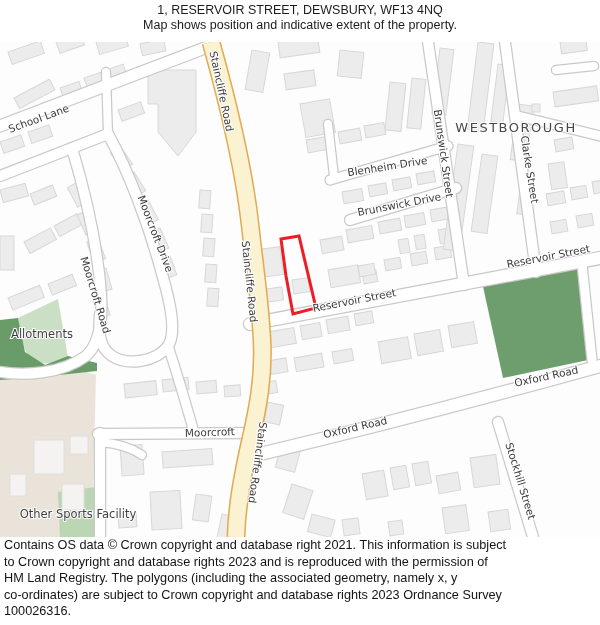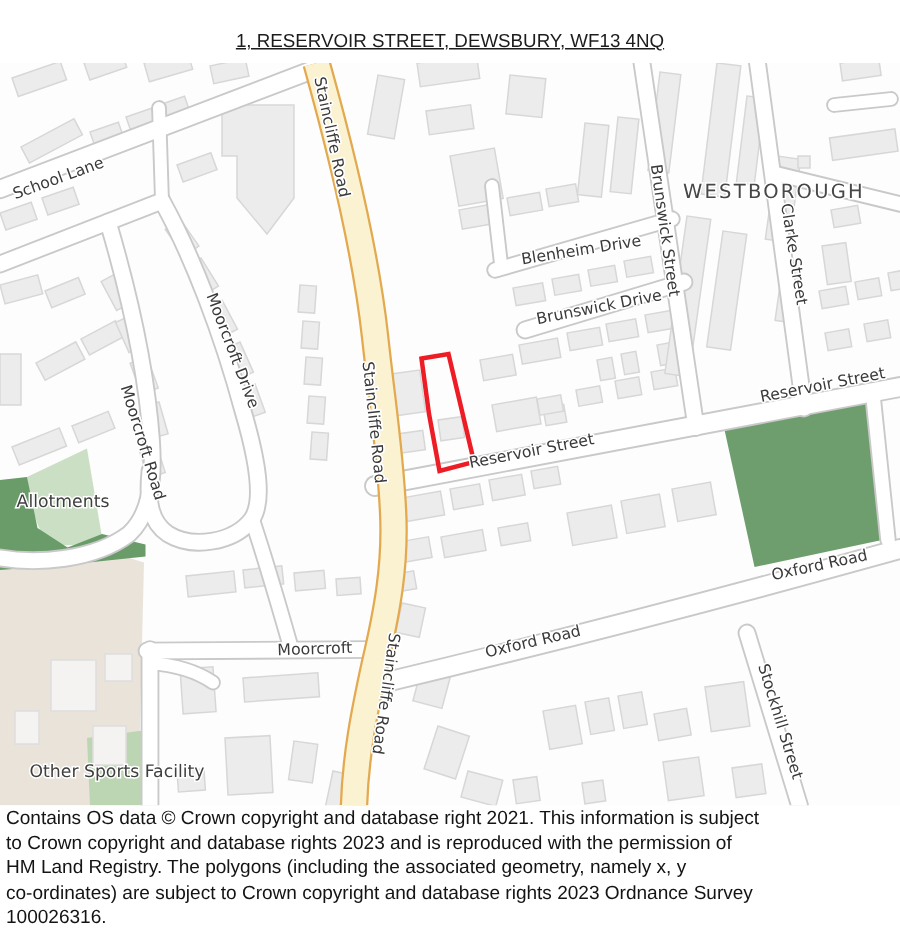--- a/index.html
+++ b/index.html
@@ -1,20 +1,20 @@
 <!DOCTYPE html>
 <html><head>
 <meta charset="utf-8">
 <style>
   html,body{margin:0;padding:0;background:#fff;}
   #page{width:600px;height:625px;position:relative;background:#fff;overflow:hidden;
         font-family:"Liberation Sans",sans-serif;}
   #header{position:absolute;top:0;left:0;width:600px;height:42px;text-align:center;
           color:#1c1c1c;background:#fff;z-index:3;}
-  #header .l1{padding-top:20px;font-size:12.5px;line-height:15px;text-decoration:underline;}
+  #header .l1{padding-top:3px;font-size:12.5px;line-height:15px;}
   #header .l2{font-size:12.5px;line-height:15px;}
   #map{position:absolute;top:42px;left:0;width:600px;height:495px;background:#fdfdfd;}
   #footer{position:absolute;top:537px;left:0;width:600px;height:88px;background:#fff;
           color:#141414;font-size:12.7px;line-height:16.6px;padding-left:4px;z-index:3;}
   
   .b{fill:#ececec;stroke:#d7d7d7;stroke-width:1;}
   .bw{fill:#f4f3f1;stroke:#dedede;stroke-width:1;}
   .rc{fill:none;stroke:#c9c9c9;stroke-linecap:round;}
   .rf{fill:none;stroke:#ffffff;stroke-linecap:round;}
   .yc{fill:none;stroke:#e3a94f;}
@@ -27,20 +27,21 @@
   .city{font-family:"DejaVu Sans",sans-serif;font-size:13px;letter-spacing:1.5px;
         fill:#474747;paint-order:stroke;stroke:#fff;stroke-width:2px;text-anchor:middle;}
 </style>
 </head>
 <body>
 
 <div id="page">
 
   <div id="header">
     <div class="l1">1, RESERVOIR STREET, DEWSBURY, WF13 4NQ</div>
+    <div class="l2">Map shows position and indicative extent of the property.</div>
   </div>
 
   <div id="map">
   <svg width="600" height="495" viewBox="0 0 600 495" xmlns="http://www.w3.org/2000/svg">
 
     <g>
       <polygon points="0,318 70,325 96,333 92,495 0,495" fill="#eae3da" stroke="none"></polygon>
       <polygon points="58,450 95,445 97,495 60,495" fill="#bcd6b4"></polygon>
       <path d="M18,276 L58,257 L68,316 Q45,326 30,318 Q20,300 18,276 Z" fill="#cadfc4"></path>
       <polygon points="0,278 18,276 25,310 45,323 68,314 97,321 97,329 40,335 0,338" fill="#699c68"></polygon>

